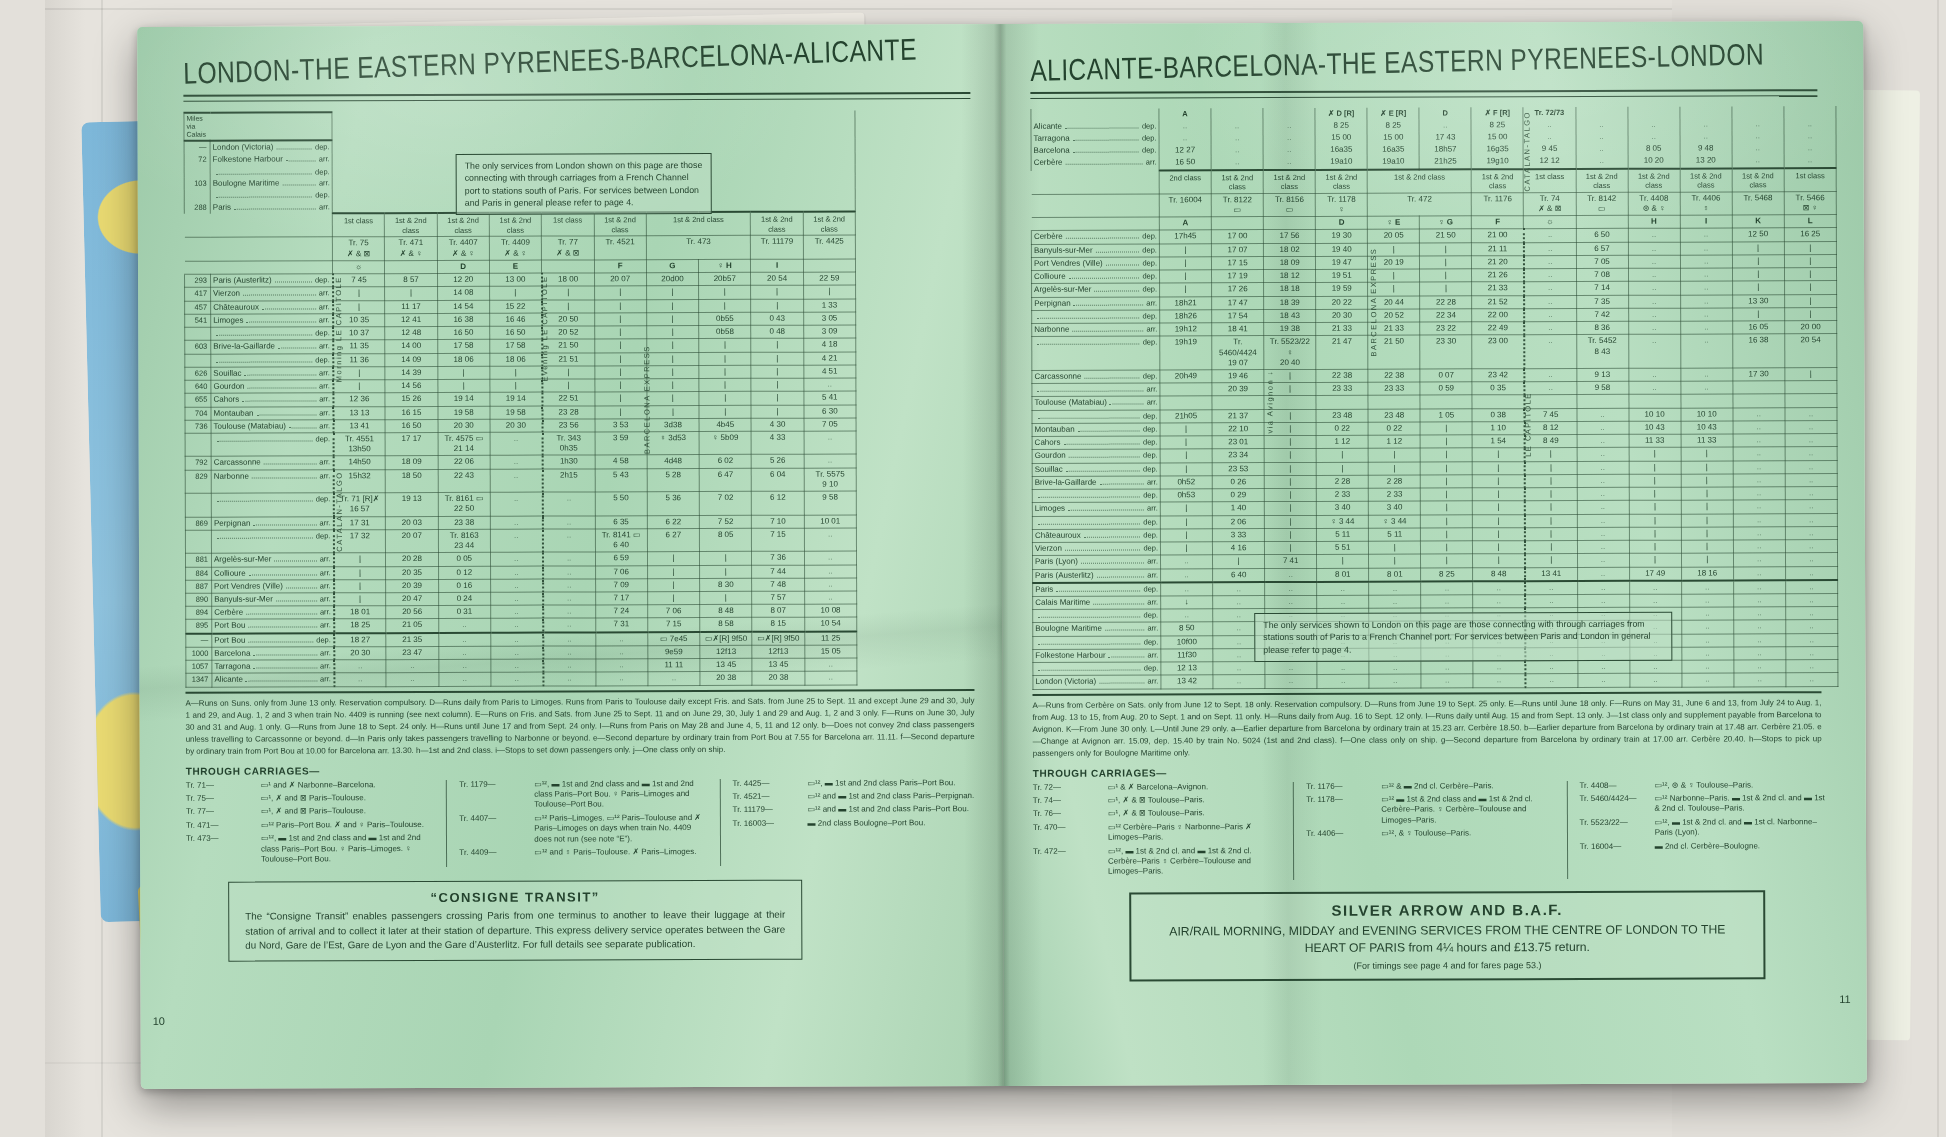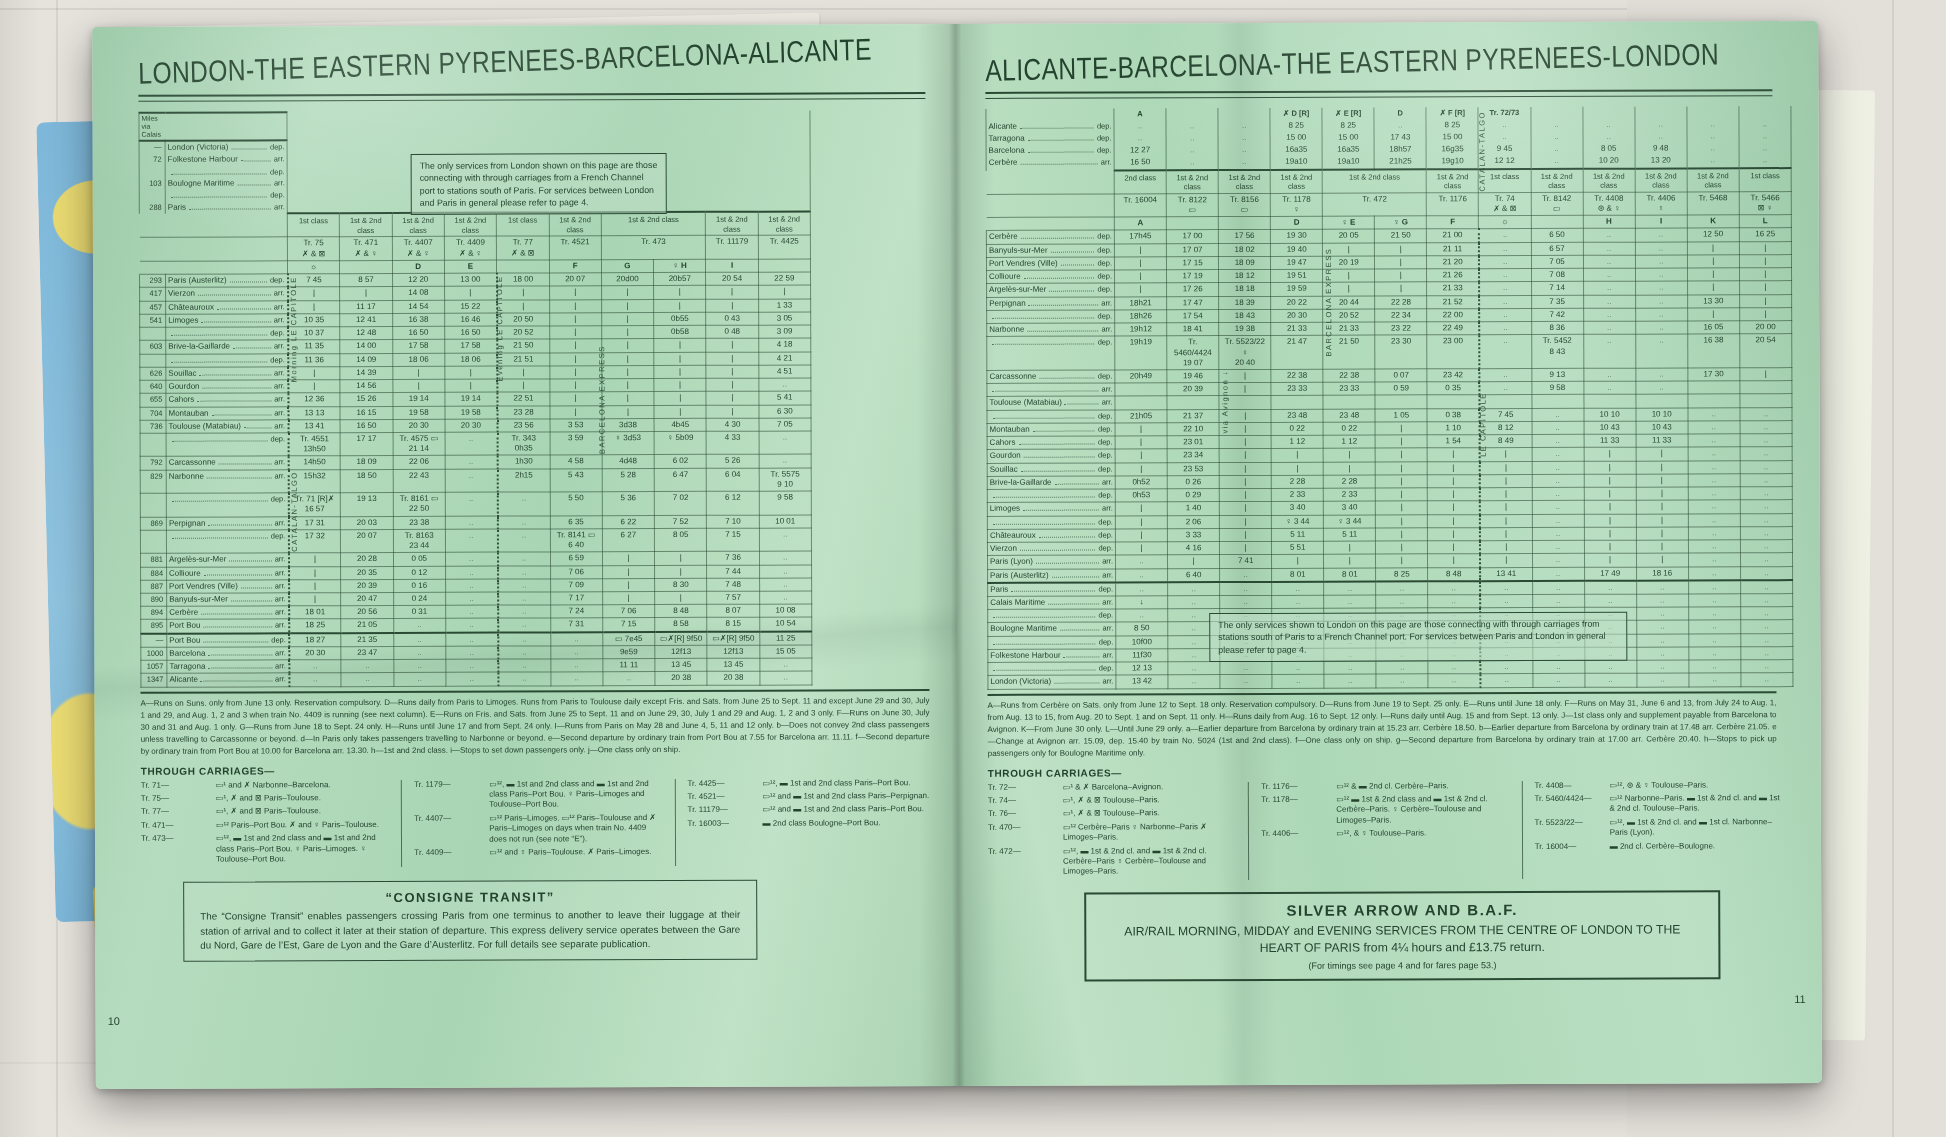--- a/index.html
+++ b/index.html
@@ -1,20 +1,20 @@
 <!DOCTYPE html>
 <html><head>
 <meta charset="utf-8">
 <style>
   html,body{margin:0;padding:0;}
   body{width:1946px;height:1137px;overflow:hidden;background:#e3e0da;font-family:"Liberation Sans",sans-serif;}
   .photo{position:relative;width:1627px;height:1137px;
     background:
       linear-gradient(90deg, #d8d5cf 0, #e6e3dd 40px, #e6e3dd 1900px, #d6d3cd 1946px),
-      #e3e0da;}
+      #e3e0da; margin-left: 45px;}
   .seam{position:absolute;background:rgba(0,0,0,.07);}
   .seam.h1{left:0;top:8px;width:100%;height:2px;}
   .seam.h2{left:0;top:1062px;width:100%;height:2px;opacity:.5;}
   .seam.v1{left:56px;top:0;width:2px;height:100%;}
   .seam.v2{left:1892px;top:0;width:2px;height:100%;}
   
   .under-map{position:absolute;left:46px;top:120px;width:190px;height:800px;border-radius:8px;
     transform:rotate(-1.4deg);
     background:
       radial-gradient(70px 60px at 30% 12%, #e9da72 0 60%, transparent 62%),

